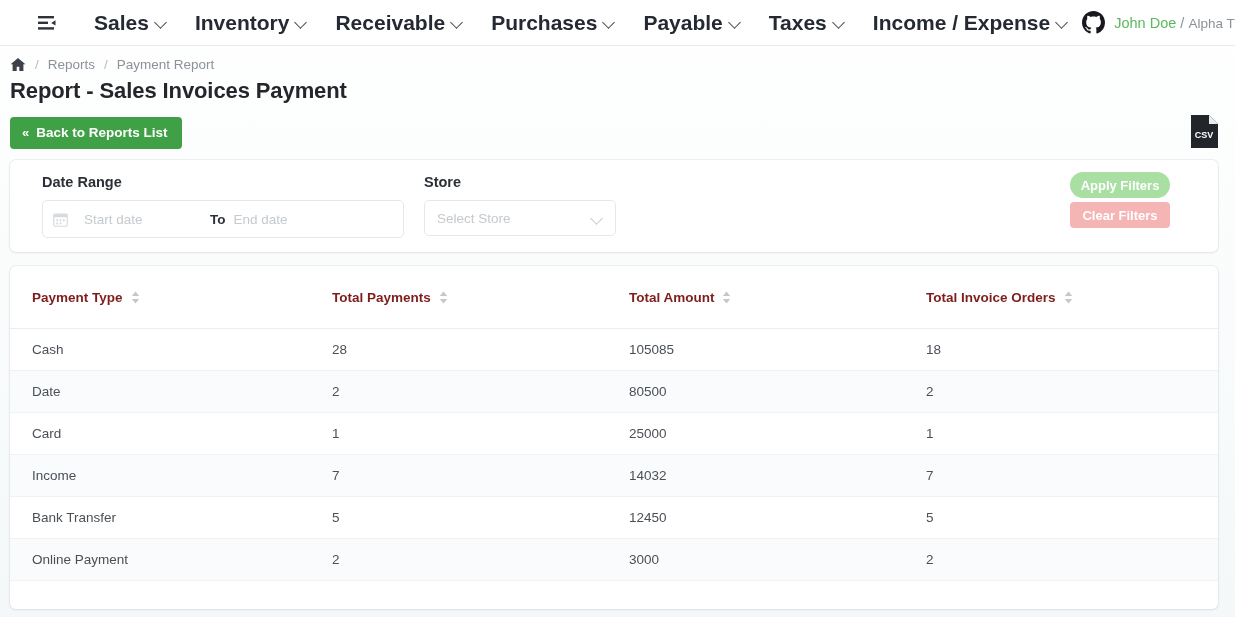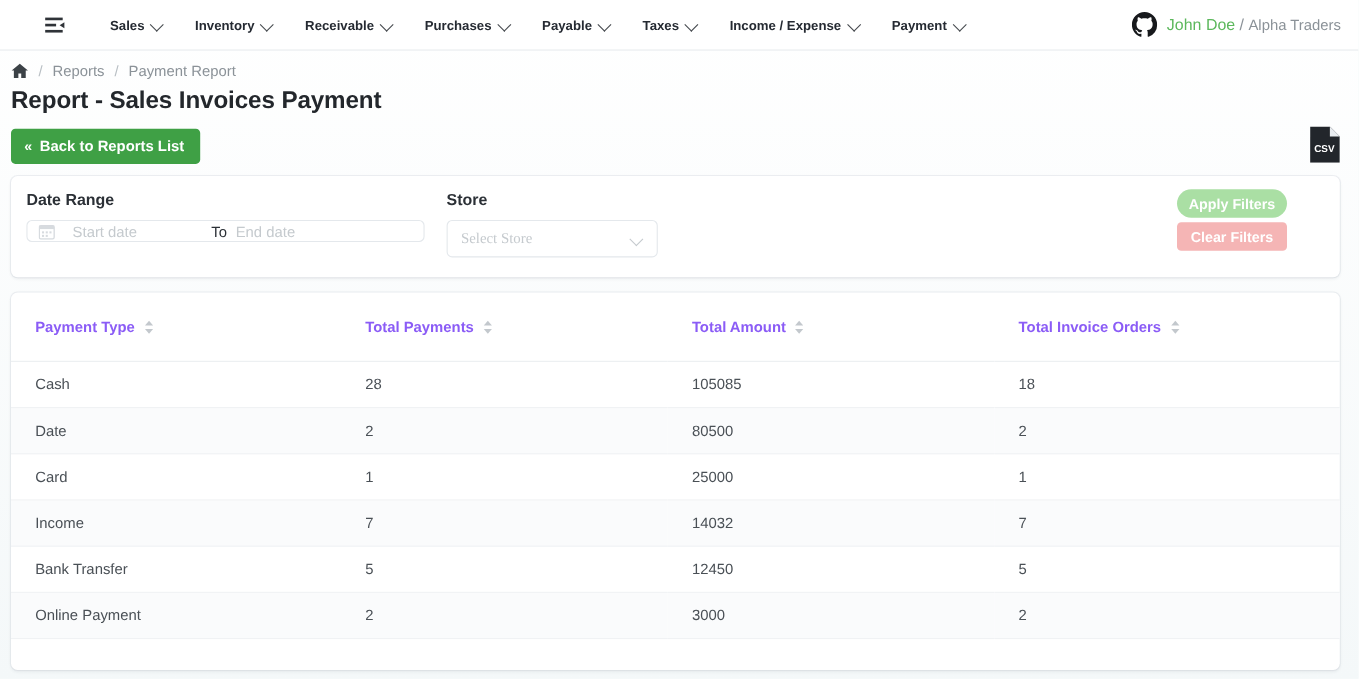--- a/index.html
+++ b/index.html
@@ -15,21 +15,21 @@
   .navbar {
     height: 46px; background: #ffffff;
     display: flex; align-items: center;
     border-bottom: 1px solid #e8ecee;
     padding-left: 38px; padding-right: 10px;
   }
   .menu-toggle { width: 26px; height: 22px; display:flex; align-items:center; justify-content:center; cursor:pointer; margin-right: 22px;}
   .nav-items { display: flex; align-items: center; gap: 0px; flex: 1; }
   .nav-item {
     display: flex; align-items: center; gap: 7px;
-    font-size: 12px; font-weight: bold; color: #252a32;
+    font-size: 21px; font-weight: bold; color: #252a32;
     padding: 4px 14px; cursor: pointer; white-space: nowrap;
   }
   .caret { display:inline-block; width:11px; height:11px; position:relative; }
   .caret:after{
     content:""; position:absolute; left:0; top:1px;
     width:8px; height:8px; border-right:1.6px solid #44484d; border-bottom:1.6px solid #44484d;
     transform: rotate(45deg);
   }
   .user-area { display:flex; align-items:center; gap:9px; padding-right: 6px; cursor:pointer;}
   .gh-icon { width:23px; height:23px; }
@@ -60,50 +60,50 @@
   .csv-btn { position:absolute; right:17px; top:3px; width:27px; height:29px; cursor:pointer;border-radius:12px; }
 
   
   .card {
     background:#fff; border-radius:6px;
     box-shadow: 0 1px 3px rgba(30,40,60,0.07), 0 0 0 1px rgba(225,230,235,0.55);
   }
   .filter-card { margin: 0 17px 0 10px; height: 92px; position:relative; padding: 14px 18px 0 14px; }
   .fld-label { font-size: 14.5px; font-weight:bold; color:#2b3036; margin-bottom: 10px;}
   .filters-row { display:flex; gap:20px; }
-  .f-daterange { width: 362px; }
+  .f-daterange { width: 362px; margin-left: 18px; }
   .f-store { width: 192px; }
   .dr-box {
-    height: 20px; border:1px solid #e4e8ec; border-radius:5px; background:#fff;
+    height: 38px; border:1px solid #e4e8ec; border-radius:5px; background:#fff;
     display:flex; align-items:center; padding: 0 10px; gap: 0;
   }
   .cal-icon { width:15px; height:15px; flex:none; margin-right: 16px;}
   .dr-input { border:none; outline:none; font-size:13.5px; color:#3c4247; width: 118px;
     font-family:"Liberation Sans", sans-serif; background:transparent;}
   .dr-input::placeholder { color:#c5cace; }
-  .dr-to { font-size:13.5px; font-weight:normal; color:#2b3036; padding: 0 8px; }
+  .dr-to { font-size:13.5px; font-weight:bold; color:#2b3036; padding: 0 8px; }
   .sel-box {
-    height: 22px; border:1px solid #e4e8ec; border-radius:5px; background:#fff;
-    display:flex; align-items:center; justify-content:space-between; padding: 16px 12px; cursor:pointer;font-family:Liberation Serif, serif;
+    height: 36px; border:1px solid #e4e8ec; border-radius:5px; background:#fff;
+    display:flex; align-items:center; justify-content:space-between; padding: 4px 12px; cursor:pointer;
   }
   .sel-ph { font-size:13.5px; color:#c5cace; }
   .sel-caret { width:11px;height:11px;position:relative;}
   .sel-caret:after{content:"";position:absolute;left:0;top:1px;width:8px;height:8px;
     border-right:1.4px solid #c5cace;border-bottom:1.4px solid #c5cace;transform:rotate(45deg);}
   .filter-actions { position:absolute; right:48px; top:12px; display:flex; flex-direction:column; gap:4px;}
   .fbtn { width:100px; height:26px; border:none; border-radius:4px; color:#fff;
     font-size:13px; font-weight:bold; cursor:pointer; font-family:"Liberation Sans", sans-serif;}
   .apply { background:#aadfa4;border-radius:13px; }
   .clear { background:#f5b5b5; }
 
   
   .table-card { margin: 14px 17px 0 10px; height: 343px; overflow:hidden; }
   table { width:100%; border-collapse: collapse; }
   th {
-    text-align:left; font-size:13.5px; font-weight:bold; color:#8b5cf6;
+    text-align:left; font-size:13.5px; font-weight:bold; color:#7f1d1d;
     padding: 24px 0 23px 22px; border-bottom:1px solid #eceff1; white-space:nowrap;
   }
   .th-inner { display:inline-flex; align-items:center; gap:8px; cursor:pointer;}
   .sort-ico { width:9px; height:13px; flex:none;}
   td { font-size:13.5px; color:#4a5056; padding: 13px 0 13px 22px; border-bottom:1px solid #f0f2f4;}
   tbody tr:nth-child(even) { background:#fafbfc; }
   tbody tr:last-child td { border-bottom:1px solid #f0f2f4; }
   col.c1{width:300px;} col.c2{width:297px;} col.c3{width:297px;} col.c4{width:auto;}
 </style>
 </head>
@@ -141,24 +141,20 @@
       <div class="nav-item">
         <span>Payable</span>
         <span class="caret"></span>
       </div>
       <div class="nav-item">
         <span>Taxes</span>
         <span class="caret"></span>
       </div>
       <div class="nav-item">
         <span>Income / Expense</span>
-        <span class="caret"></span>
-      </div>
-      <div class="nav-item">
-        <span>Payment</span>
         <span class="caret"></span>
       </div>
     </div>
 
     <div class="user-area">
       <span class="gh-icon">
         <svg width="23" height="23" viewBox="0 0 16 16" aria-hidden="true">
           <path fill="#17191c" d="M8 0C3.58 0 0 3.58 0 8c0 3.54 2.29 6.53 5.47 7.59.4.07.55-.17.55-.38
           0-.19-.01-.82-.01-1.49-2.01.37-2.53-.49-2.69-.94-.09-.23-.48-.94-.82-1.13-.28-.15-.68-.52-.01-.53.63-.01
           1.08.58 1.23.82.72 1.21 1.87.87 2.33.66.07-.52.28-.87.51-1.07-1.78-.2-3.64-.89-3.64-3.95

